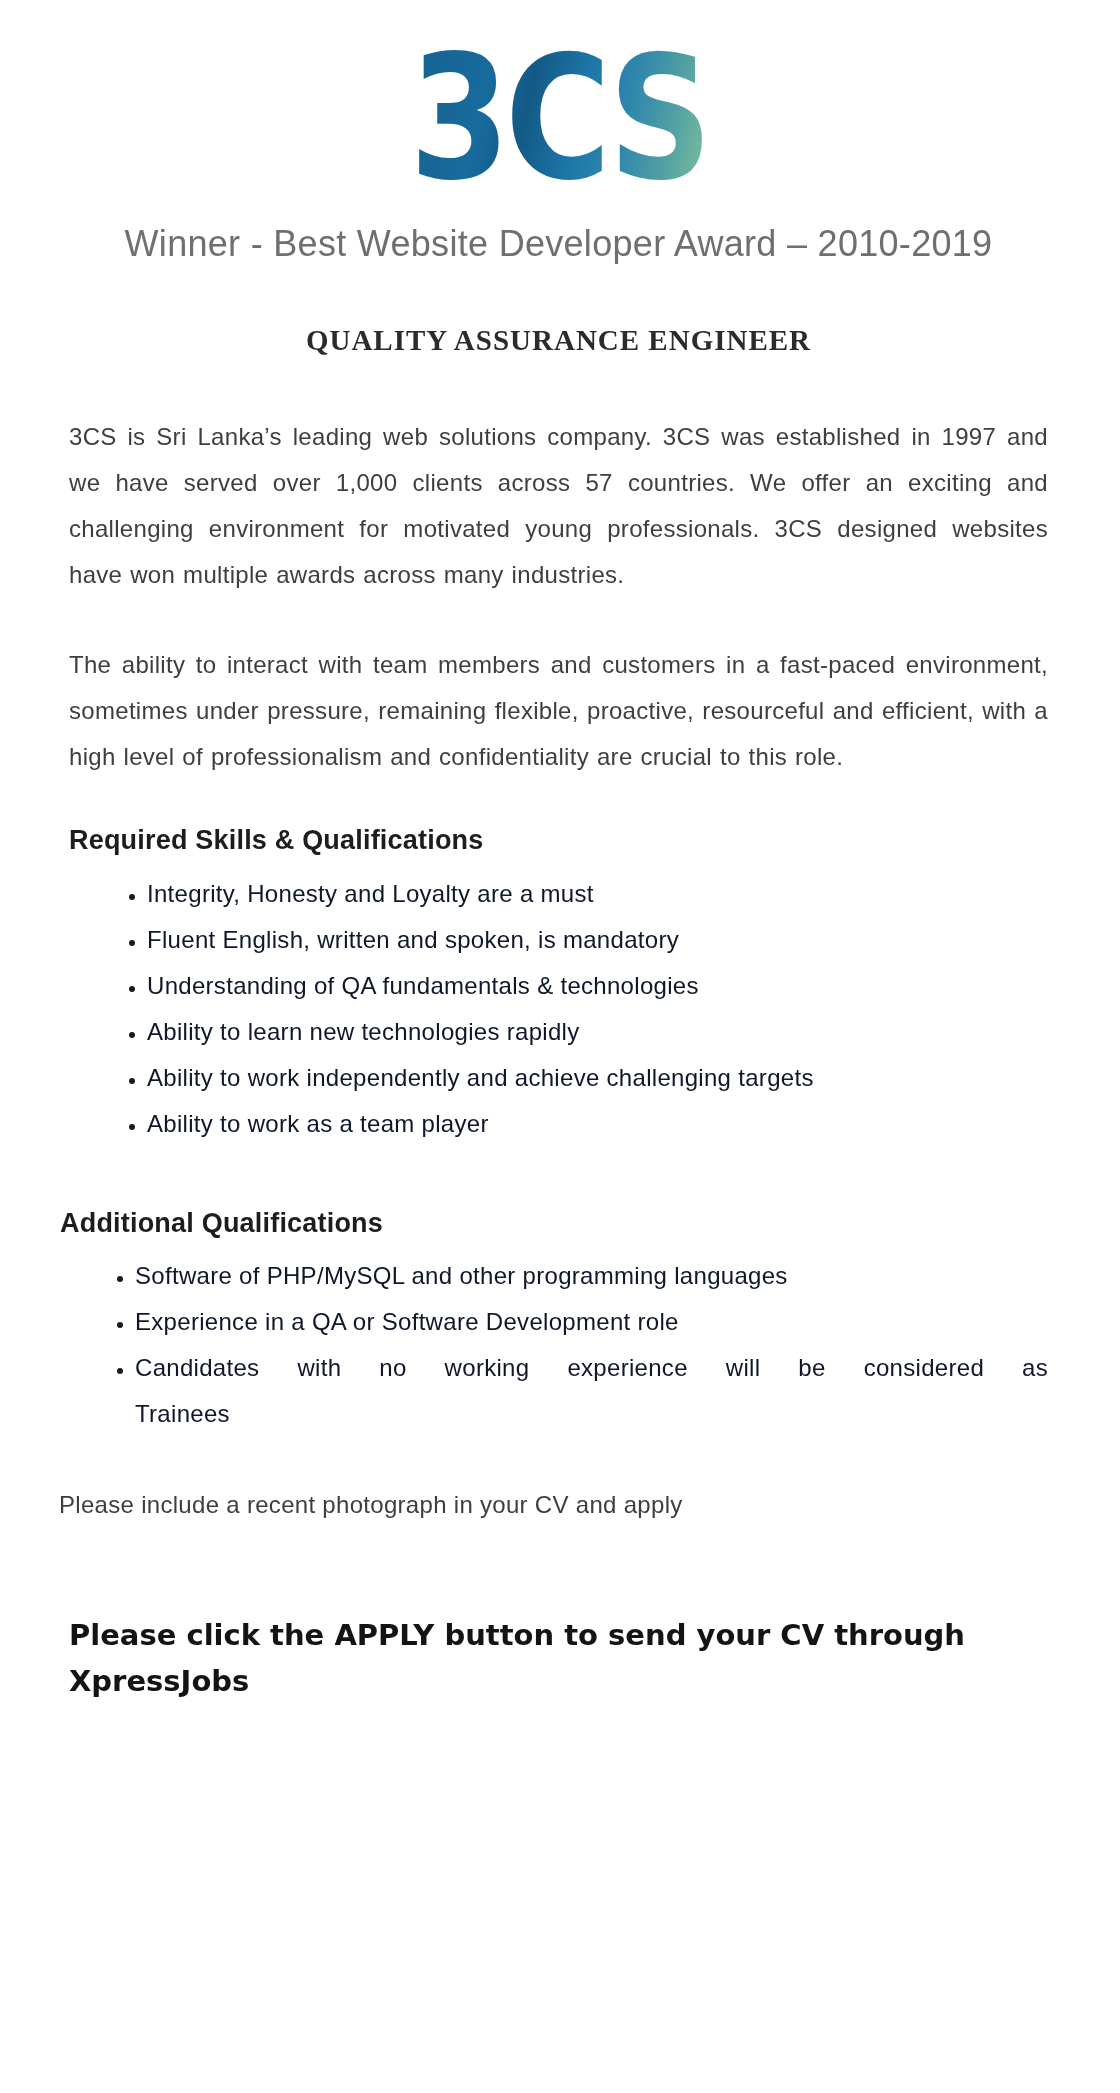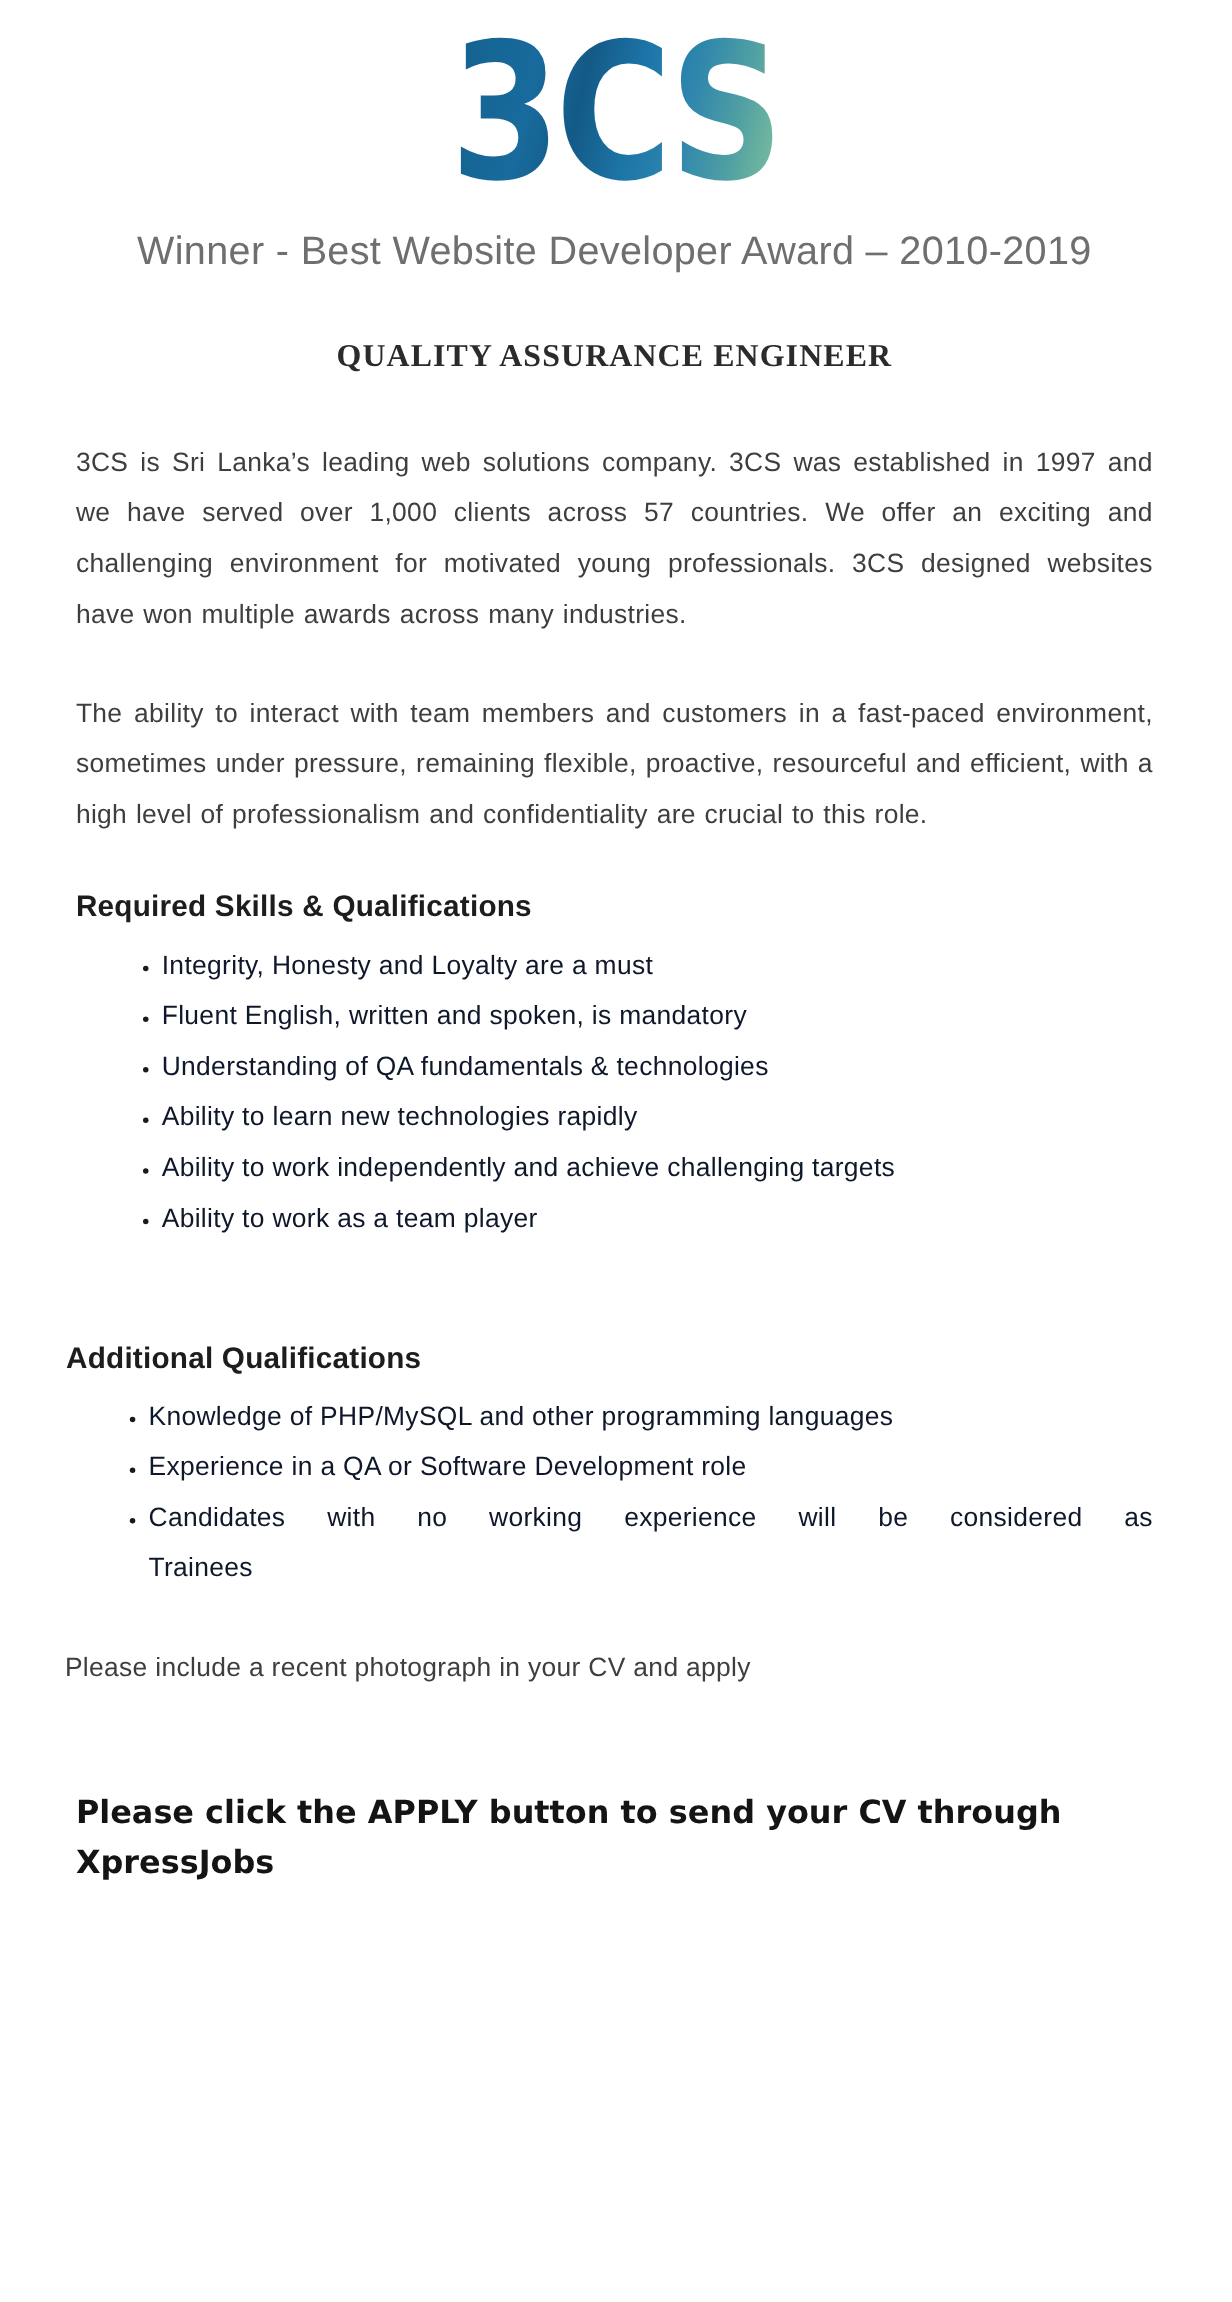--- a/index.html
+++ b/index.html
@@ -12,21 +12,21 @@
     height: 2093px;
     overflow: hidden;
     font-family: "Liberation Sans", sans-serif;
     color: #3e3e3e;
     -webkit-font-smoothing: antialiased;
   }
   .page {
     box-sizing: border-box;
     width: 1120px;
     height: 1578px;
-    padding: 24px 72px 0 69px;
+    padding: 40px 72px 0 69px;
   }
 
   
   .header { text-align: center; }
 
   .logo-text {
     display: inline-block;
     font-family: "DejaVu Sans", sans-serif;
     font-weight: bold;
     font-size: 172px;
@@ -99,21 +99,21 @@
   }
   .section li {
     font-size: 24px;
     line-height: 46px;
     letter-spacing: 0.3px;
     color: #0f172a;
     text-align: justify;
   }
   .section li::marker { color: #1a1a1a; font-size: 0.8em; }
 
-  .section-additional { margin-top: 88px; }
+  .section-additional { margin-top: 60px; }
   .section-additional h2 { margin-left: -9px; }
   .section-additional ul { padding-left: 66px; }
   .section-additional li { white-space: pre-line; }
   .section-additional li.justify-forced {
     text-align: justify;
     text-align-last: justify;
   }
 
   .note {
     margin: 52px 0 0 -10px;
@@ -160,21 +160,21 @@
         <li>Understanding of QA fundamentals &amp; technologies</li>
         <li>Ability to learn new technologies rapidly</li>
         <li>Ability to work independently and achieve challenging targets</li>
         <li>Ability to work as a team player</li>
       </ul>
     </section>
 
     <section class="section section-additional">
       <h2>Additional Qualifications</h2>
       <ul>
-        <li>Knowledge of PHP/MySQL and other programming languages</li>
+        <li>Software of PHP/MySQL and other programming languages</li>
         <li>Experience in a QA or Software Development role</li>
         <li class="justify-forced">Candidates with no working experience will be considered as
 Trainees</li>
       </ul>
     </section>
 
     <p class="note">Please include a recent photograph in your CV and apply</p>
 
     <p class="cta">Please click the APPLY button to send your CV through XpressJobs</p>
 

